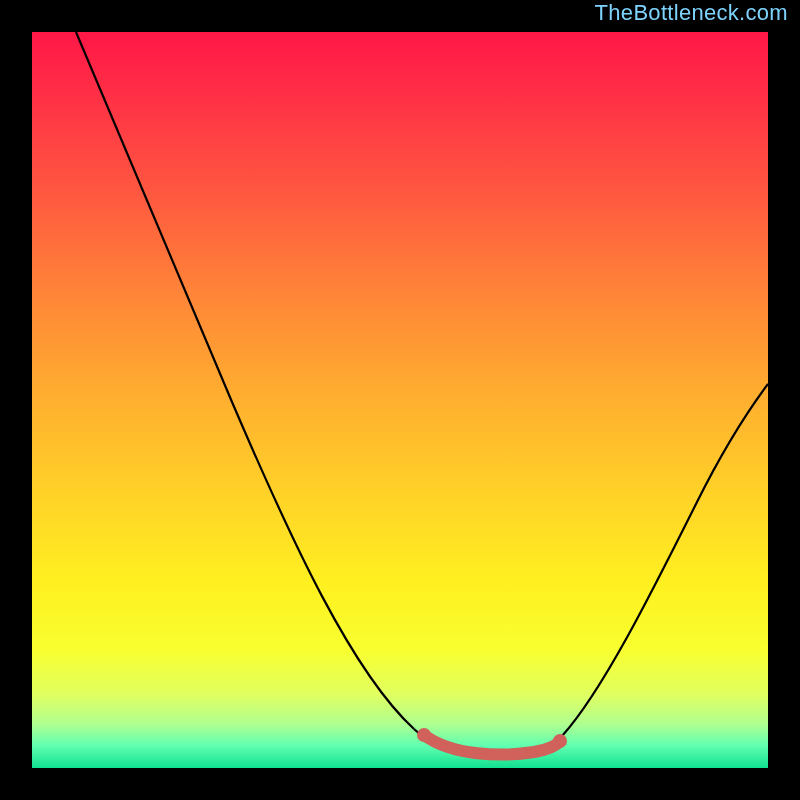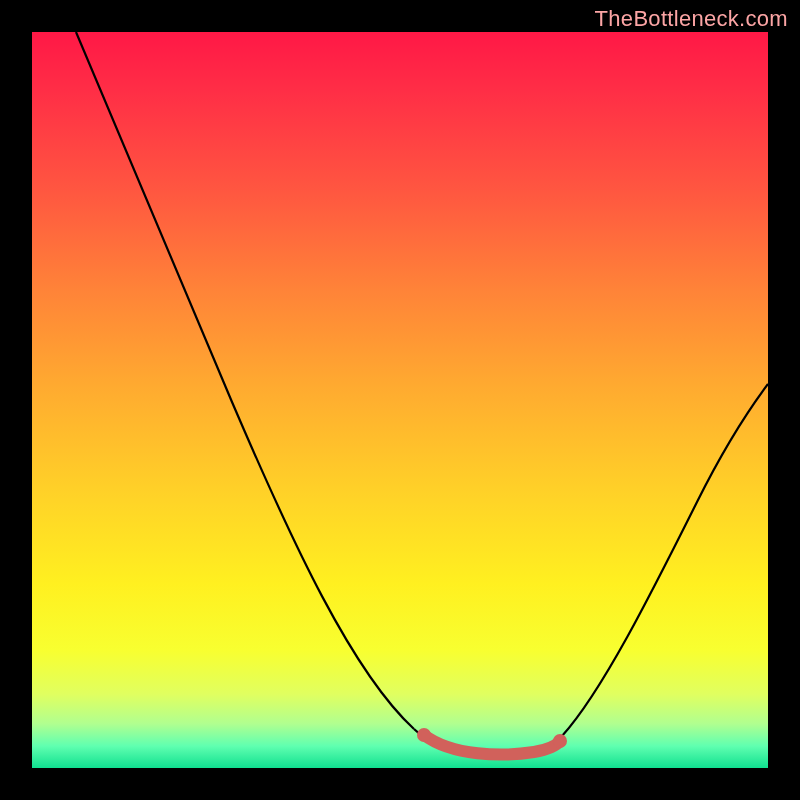--- a/index.html
+++ b/index.html
@@ -6,23 +6,23 @@
   body {
     width: 800px;
     height: 800px;
     background: #000;
     position: relative;
     font-family: Arial, sans-serif;
     overflow: hidden;
   }
   .watermark {
     position: absolute;
-    top: 6px;
+    top: 0;
     right: 12px;
-    color: #fca5a5;
+    color: #7dd3fc;
     font-size: 22px;
     font-weight: 500;
     letter-spacing: 0.3px;
     z-index: 10;
   }
   .chart-frame {
     position: absolute;
     top: 32px;
     left: 32px;
     width: 736px;

